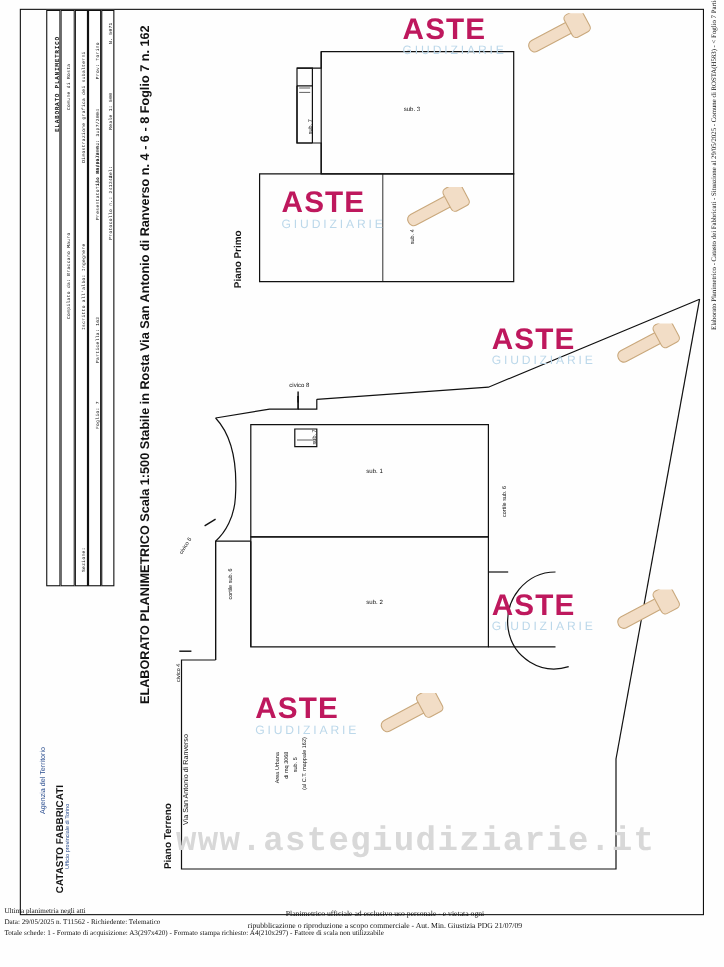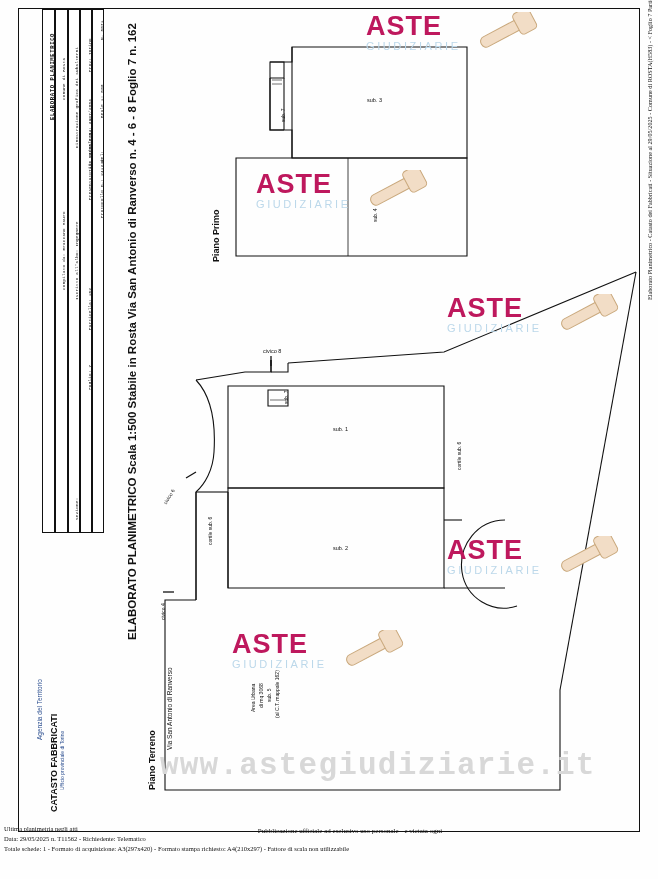--- a/index.html
+++ b/index.html
@@ -342,16 +342,17 @@
 
   <div class="right-caption">Elaborato Planimetrico - Catasto dei Fabbricati - Situazione al 29/05/2025 - Comune di ROSTA(H583) - &lt; Foglio 7 Particella 162&gt;</div>
 
   <div class="bottom-left">
     <div>Ultima planimetria negli atti</div>
     <div>Data: 29/05/2025   n. T11562 - Richiedente: Telematico</div>
     <div>Totale schede: 1 - Formato di acquisizione: A3(297x420) - Formato stampa richiesto: A4(210x297) - Fattore di scala non utilizzabile</div>
   </div>
 
   <div class="bottom-center">
-    <div>Pubblicazione ufficiale ad esclusivo uso personale - e vietata ogni</div>
+    <div>Planimetrico ufficiale ad esclusivo uso personale - e vietata ogni</div>
+    <div>ripubblicazione o riproduzione a scopo commerciale - Aut. Min. Giustizia PDG 21/07/09</div>
   </div>
 
 </div>
 
 </body></html>

